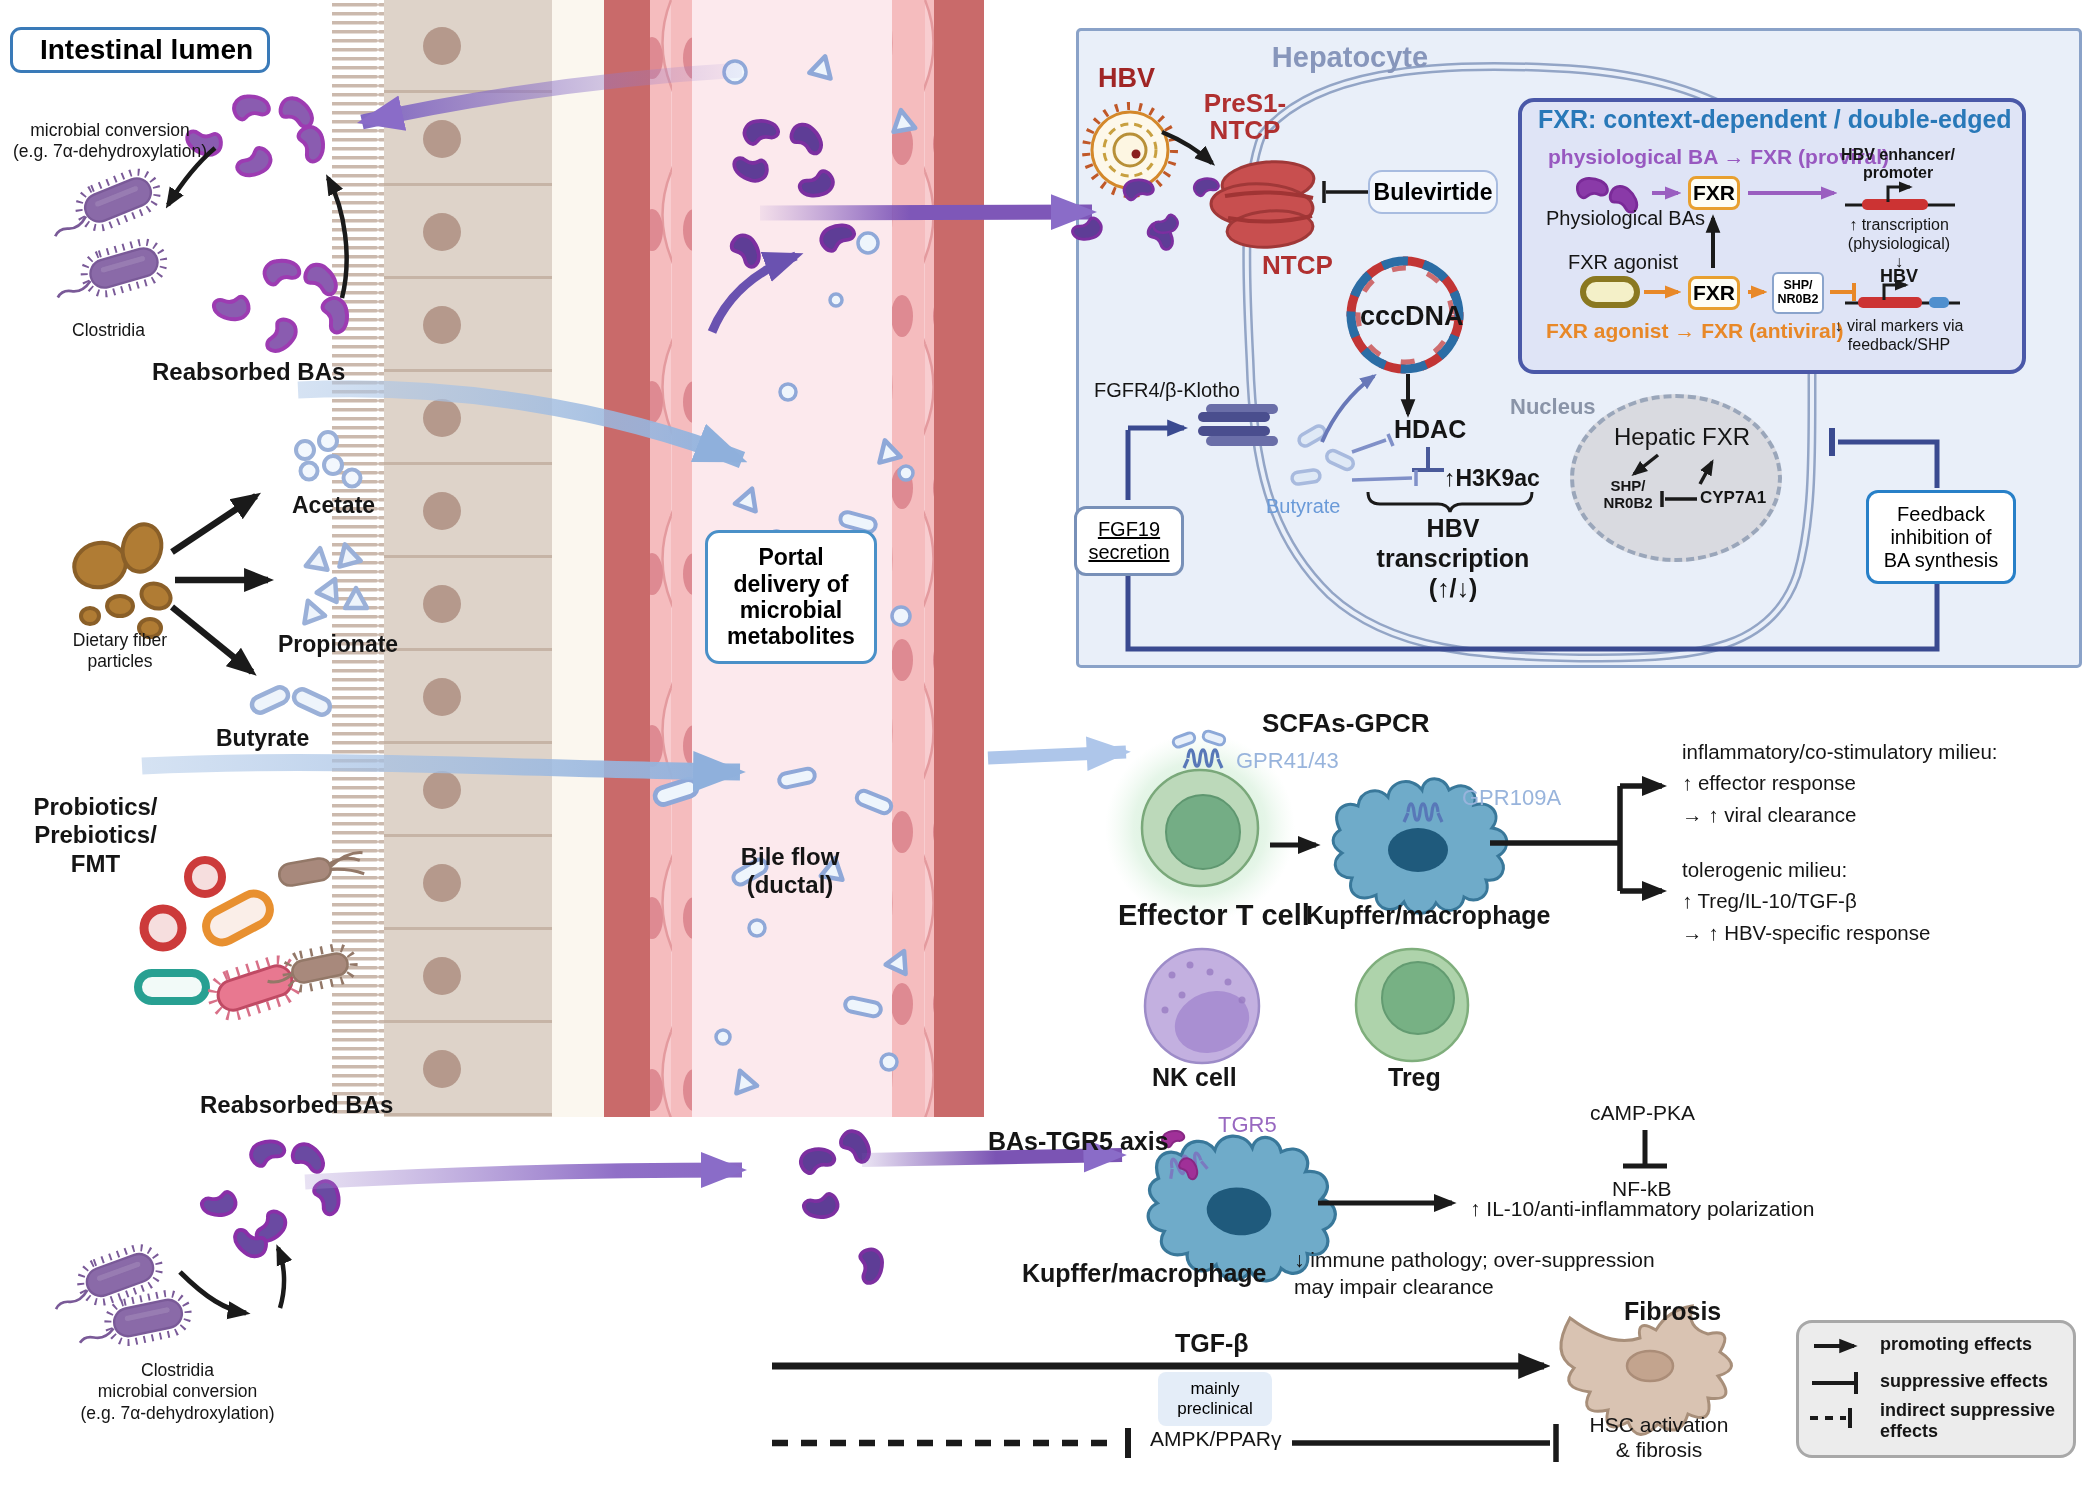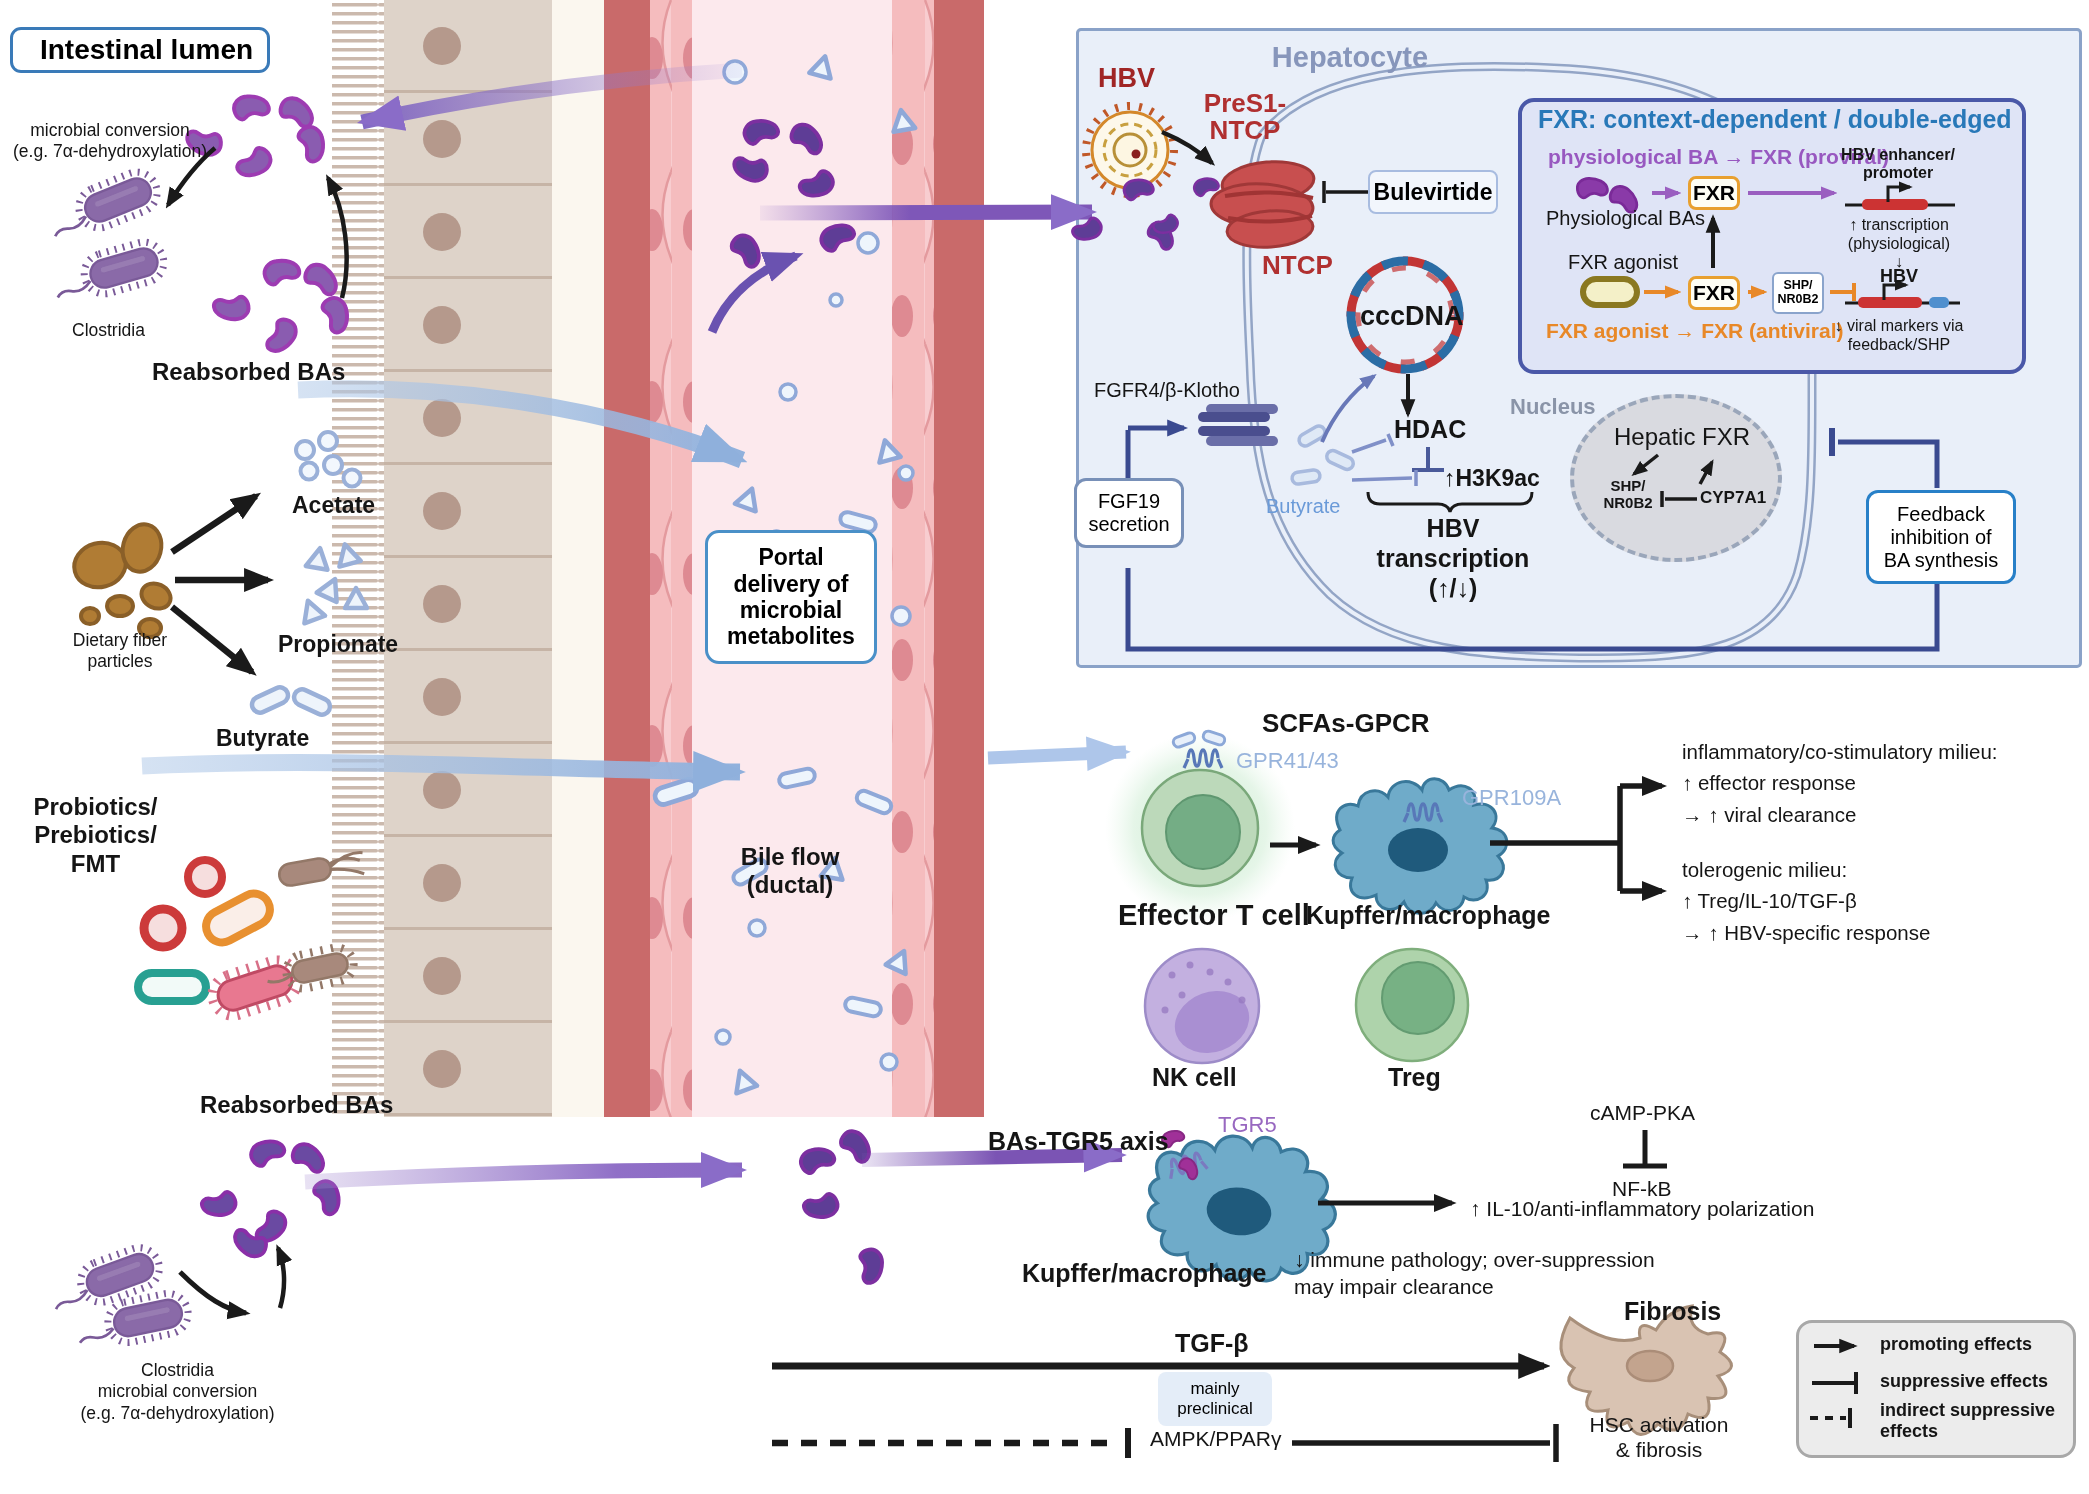--- a/index.html
+++ b/index.html
@@ -396,25 +396,25 @@
     <span class="b" style="font-size:28px;margin-left:13px;">Intestinal lumen</span>
   </div>
 
   <div class="panelbox" style="left:705px;top:530px;width:172px;height:134px;background:#ffffff;border:3.5px solid #4a90c8;border-radius:14px;z-index:8;display:flex;align-items:center;justify-content:center;">
     <span class="b c" style="font-size:23px;line-height:1.15;white-space:pre-line;">Portal
 delivery of
 microbial
 metabolites</span>
   </div>
 
-  <div class="panelbox" style="left:1368px;top:170px;width:130px;height:44px;background:#f2f6fc;border:2.5px solid #a8bce0;border-radius:8px;z-index:8;display:flex;align-items:center;justify-content:center;">
+  <div class="panelbox" style="left:1368px;top:170px;width:130px;height:44px;background:#f2f6fc;border:2.5px solid #a8bce0;border-radius:14px;z-index:8;display:flex;align-items:center;justify-content:center;">
     <span class="b" style="font-size:23px;">Bulevirtide</span>
   </div>
 
-  <div class="panelbox" style="left:1074px;top:478px;width:110px;height:70px;background:#ffffff;border:3px solid #7890b8;border-radius:12px;z-index:8;display:flex;align-items:center;justify-content:center;">
+  <div class="panelbox" style="left:1074px;top:506px;width:110px;height:70px;background:#ffffff;border:3px solid #7890b8;border-radius:12px;z-index:8;display:flex;align-items:center;justify-content:center;text-decoration:underline;">
     <span class="c" style="font-size:20px;white-space:pre-line;line-height:1.15;">FGF19
 secretion</span>
   </div>
 
   <div class="panelbox" style="left:1866px;top:490px;width:150px;height:94px;background:#ffffff;border:3px solid #2880c8;border-radius:12px;z-index:8;display:flex;align-items:center;justify-content:center;">
     <span class="c" style="font-size:20px;white-space:pre-line;line-height:1.15;">Feedback
 inhibition of
 BA synthesis</span>
   </div>
 

